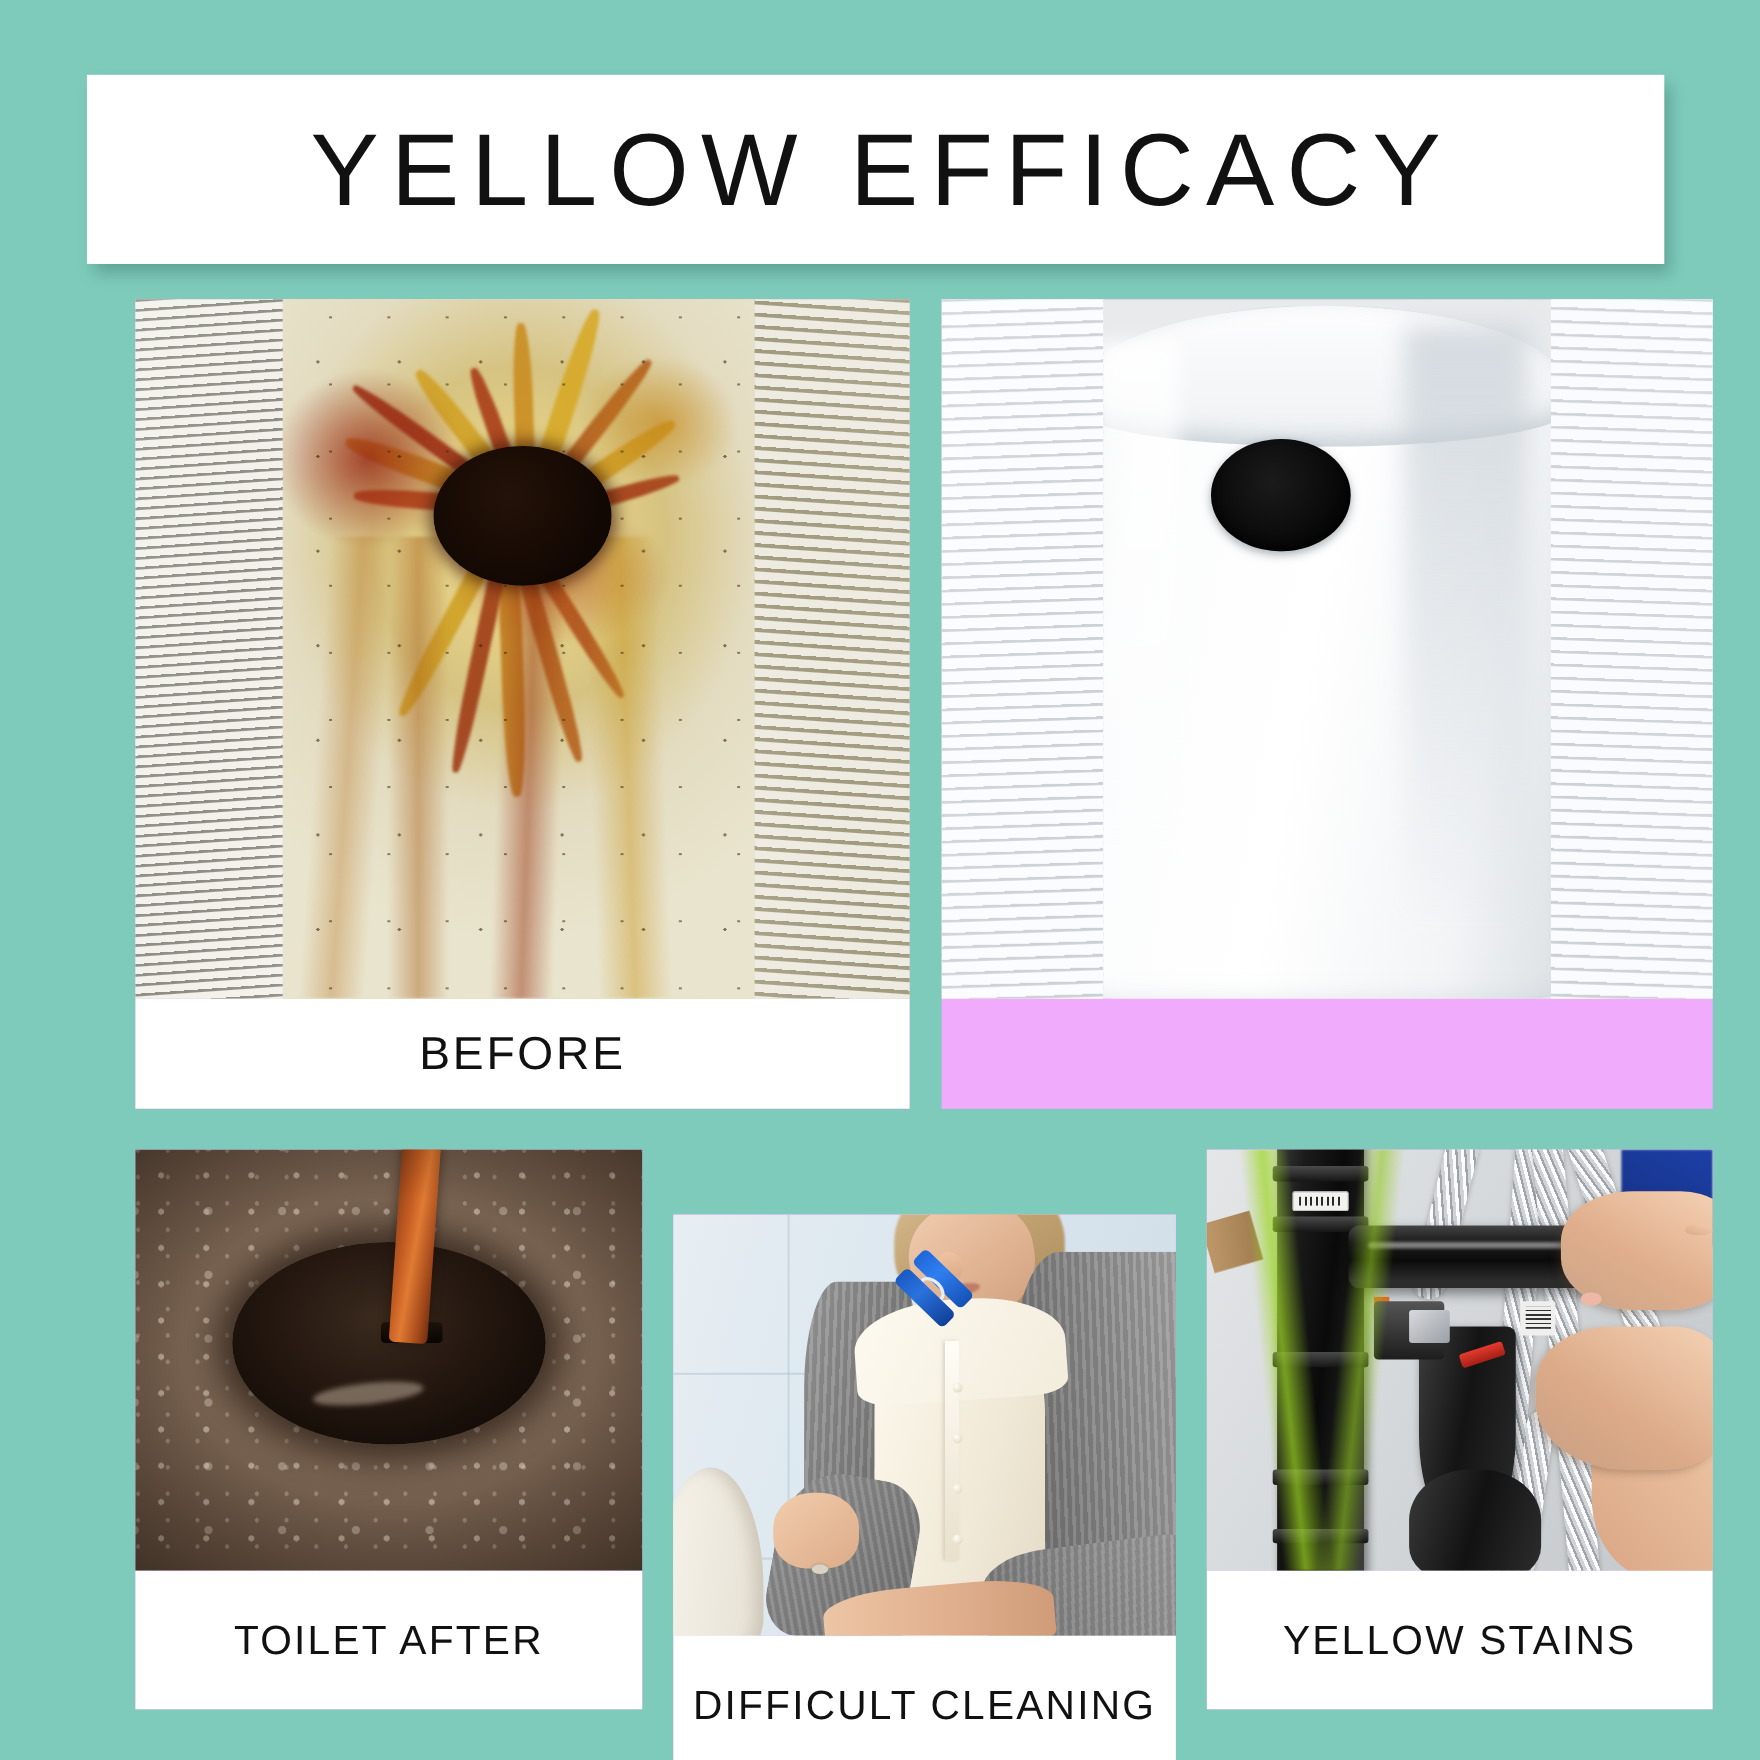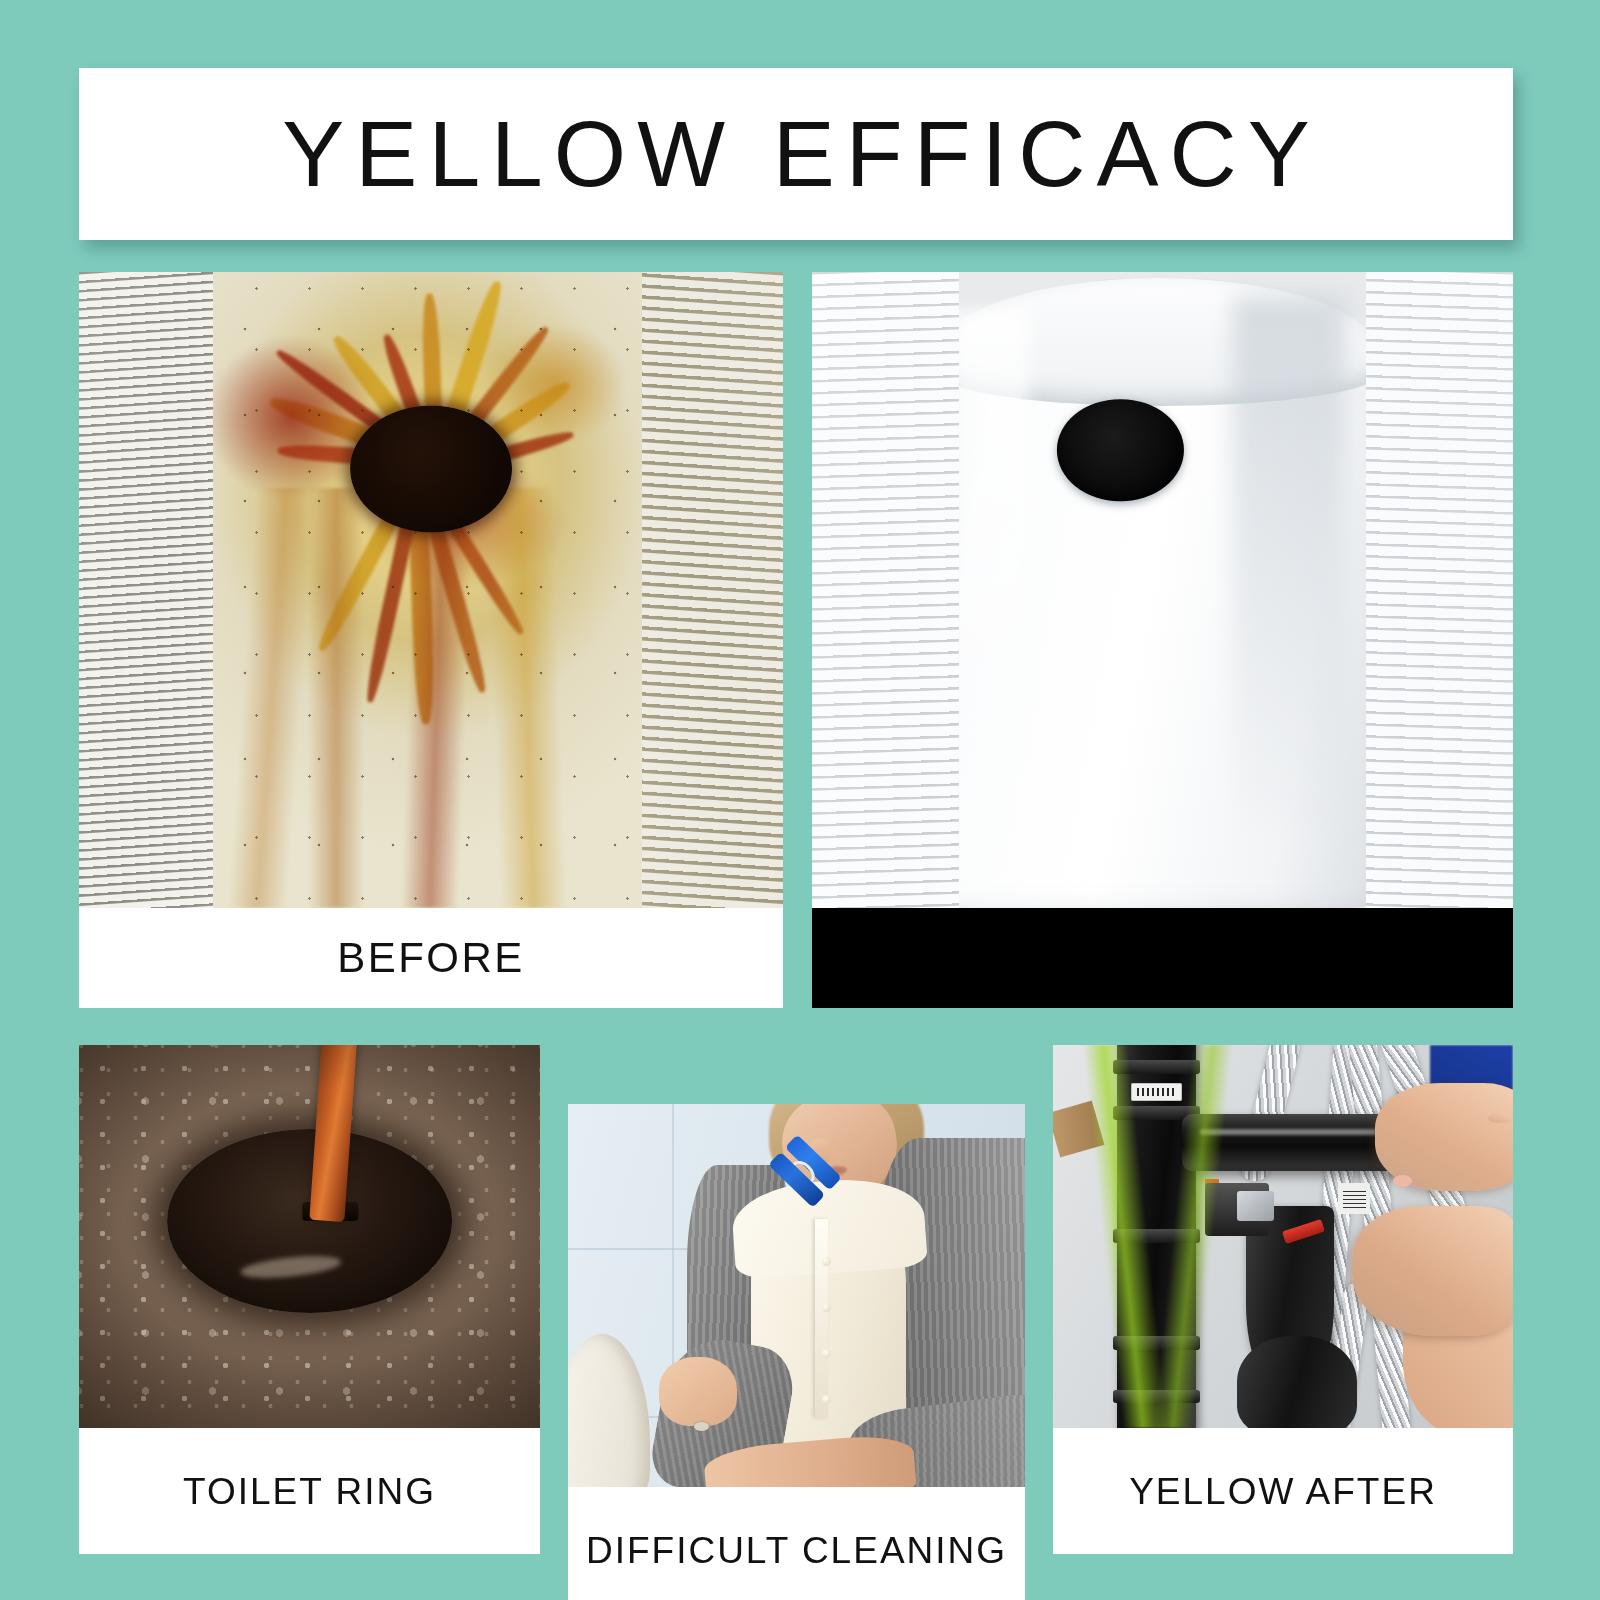--- a/index.html
+++ b/index.html
@@ -22,21 +22,21 @@
     font-size:93px;
     font-weight:300;
     letter-spacing:11px;
     color:#111111;
     white-space:nowrap;
     line-height:1;
     text-indent:11px;
   }
 
   
-  .panel{position:absolute;background:#000000;overflow:hidden;}
+  .panel{position:absolute;background:#f0abfc;overflow:hidden;margin-left:44px;}
   .panel .photo{position:absolute;left:0;top:0;right:0;overflow:hidden;}
   .caption{
     position:absolute;left:0;right:0;bottom:0;
     background:#ffffff;
     display:flex;align-items:center;justify-content:center;
   }
   .caption-text{
     font-weight:300;color:#111;
     letter-spacing:2.5px;white-space:nowrap;line-height:1;
   }
@@ -377,21 +377,21 @@
     <div class="img-ring">
       <div class="rg-foam"></div>
       <div class="rg-cup"></div>
       <div class="rg-cup-hl"></div>
       <div class="rg-collar"></div>
       <div class="rg-handle"></div>
       <div class="rg-vig"></div>
     </div>
   </div>
   <div class="caption">
-    <span class="caption-text">TOILET RING</span>
+    <span class="caption-text">TOILET AFTER</span>
   </div>
 </div>
 
 <div class="panel bot" id="panel-difficult">
   <div class="photo">
     <div class="img-clean">
       <div class="cl-tilegrid"></div>
       <div class="cl-toilet"></div>
       <div class="cl-hair"></div>
       <div class="cl-face"></div>
@@ -450,15 +450,15 @@
       <div class="pp-goo"></div>
       <div class="pp-forearm"></div>
       <div class="pp-handU">
         <div class="pp-handU-f"></div>
       </div>
       <div class="pp-handL"></div>
       <div class="pp-nail"></div>
     </div>
   </div>
   <div class="caption">
-    <span class="caption-text">YELLOW AFTER</span>
+    <span class="caption-text">YELLOW STAINS</span>
   </div>
 </div>
 
 </body></html>

